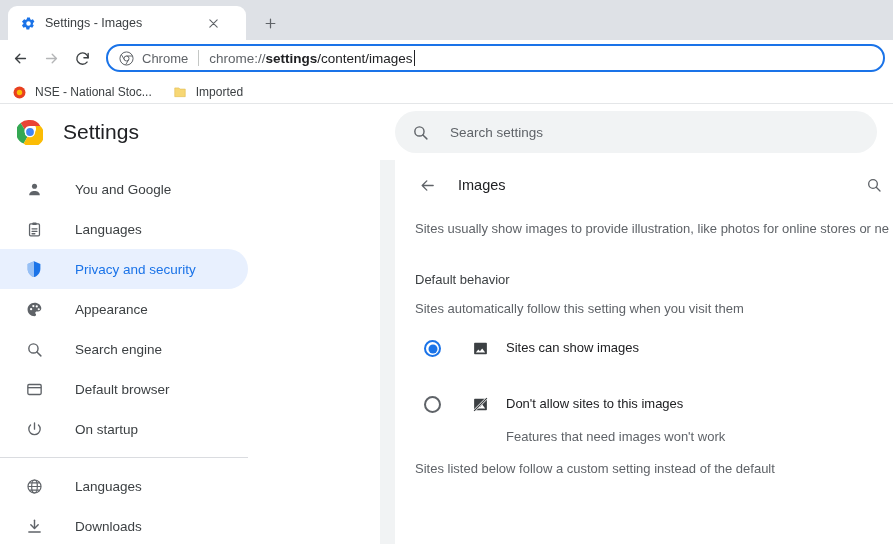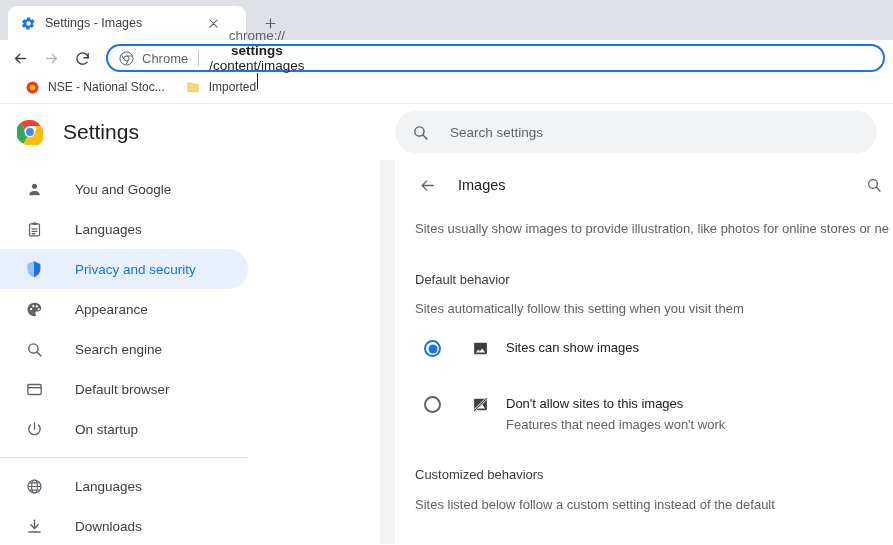--- a/index.html
+++ b/index.html
@@ -116,41 +116,40 @@
     flex: 0 0 1px;
   }
 
   .omni-url {
     font-size: 13.5px;
     color: #202124;
     white-space: nowrap;
     overflow: hidden;
     display: flex;
     align-items: center;
-    flex-direction: column;
   }
   .omni-url .scheme { color: #5f6368; }
   .omni-url .host { color: #202124; font-weight: 600; }
   .omni-url .rest { color: #202124; }
 
   .caret {
     display: inline-block;
     width: 1px;
     height: 16px;
     background: #202124;
     margin-left: 1px;
   }
 
   
   .bookmarks {
     height: 28px;
     background: #ffffff;
     display: flex;
-    align-items: flex-start;
-    padding-left: 16px;
+    align-items: flex-end;
+    padding-left: 3px;
     border-bottom: 1px solid #e4e6e8;
   }
 
   .bm {
     display: flex;
     align-items: center;
     height: 22px;
     padding: 0 8px;
     border-radius: 4px;
     margin-right: 4px;
@@ -346,21 +345,21 @@
   .radio-texts { margin-left: 17px; }
   .radio-label {
     font-size: 13px;
     color: #202124;
     line-height: 19px;
   }
   .radio-desc {
     font-size: 13px;
     color: #5f6368;
     line-height: 19px;
-    margin-top: 2px;
+    margin-top: 14px;
   }
 
   .custom-title {
     font-size: 13px;
     color: #3c4043;
     font-weight: 500;
     margin-top: 33px;
   }
   .custom-sub {
     font-size: 13px;
@@ -630,20 +629,19 @@
                 <path d="M3 21 L21 3" stroke="#ffffff" stroke-width="3.4"></path>
                 <path d="M3 21 L21 3" stroke="currentColor" stroke-width="1.7"></path>
               </svg>
             </span>
             <span class="radio-texts">
               <div class="radio-label">Don't allow sites to this images</div>
               <div class="radio-desc">Features that need images won't work</div>
             </span>
           </div>
 
-          <div class="custom-title">Customized behaviors</div>
           <div class="custom-sub">Sites listed below follow a custom setting instead of the default</div>
 
         </div>
       </div>
     </div>
   </div>
 </div>
 
 </body></html>

